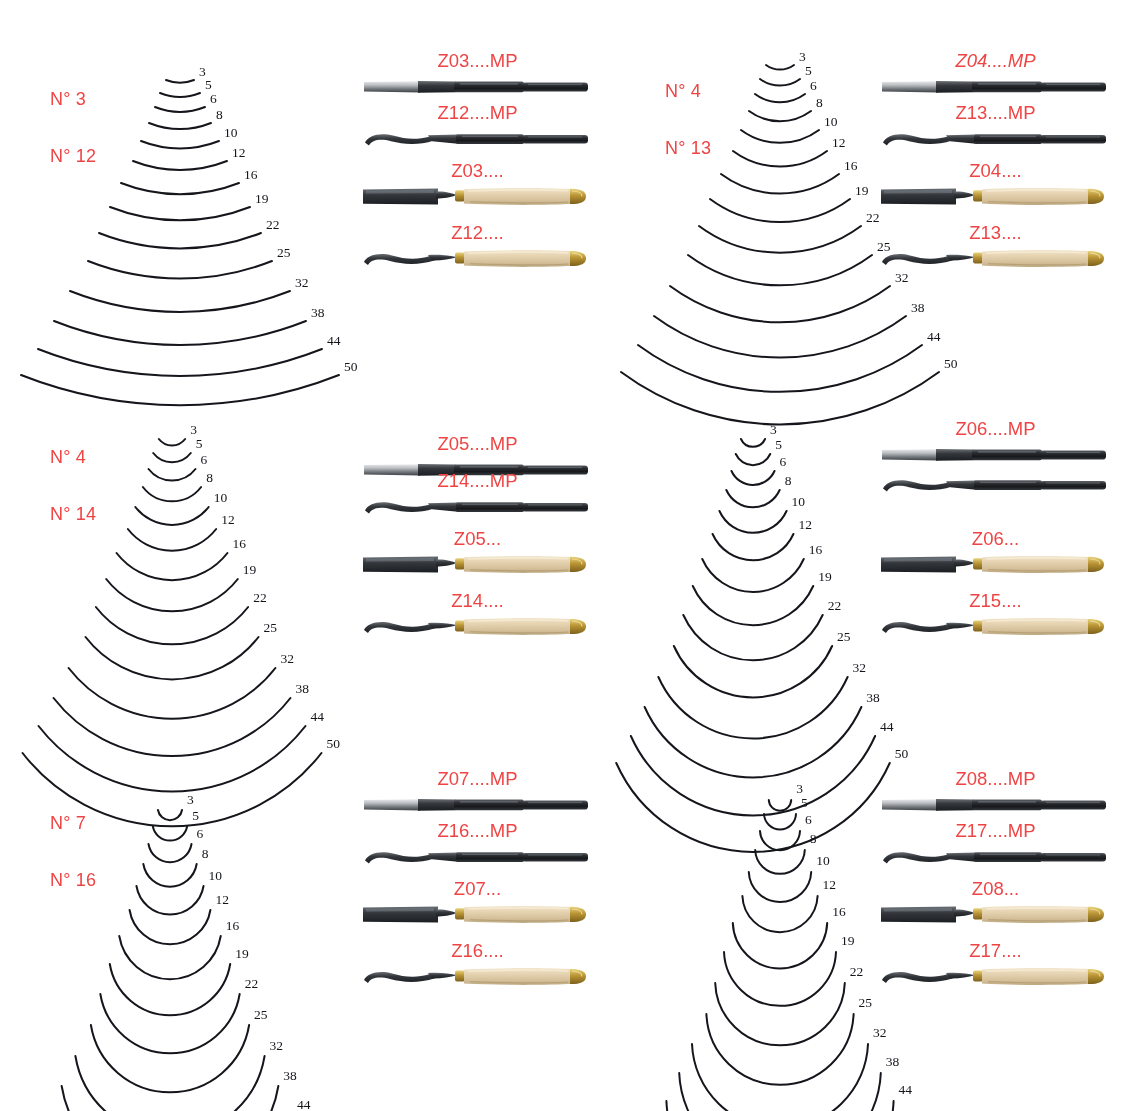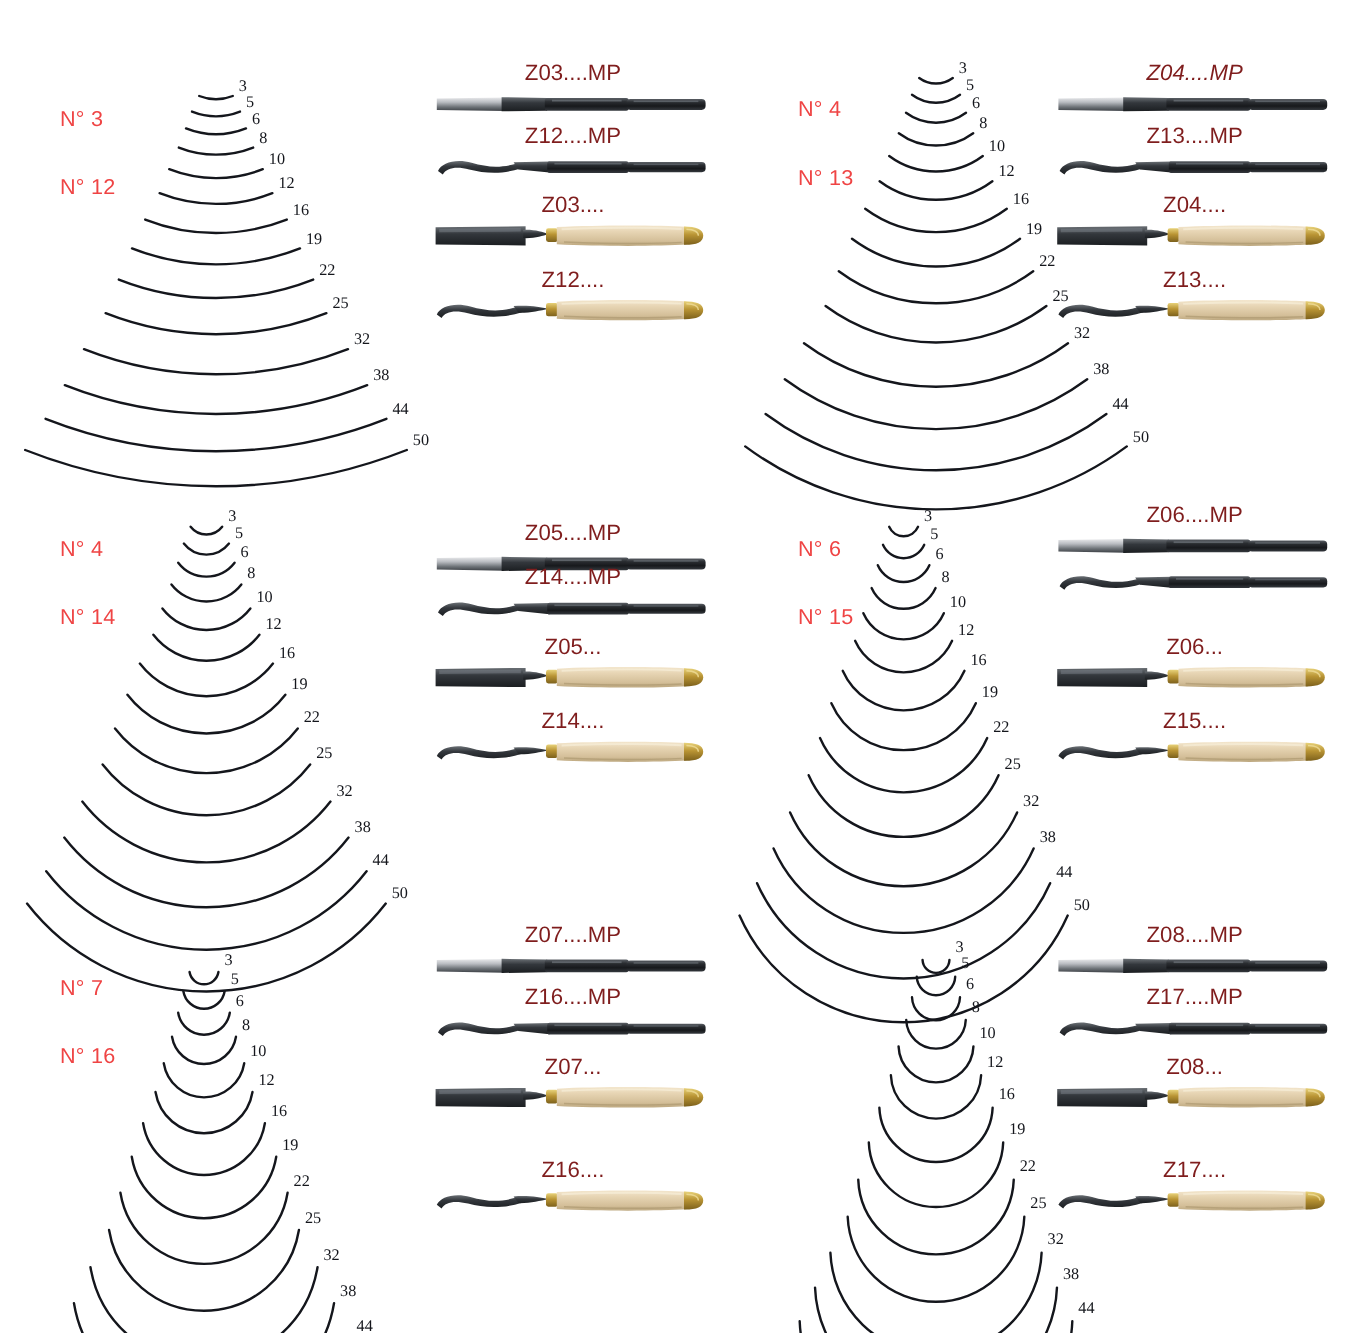--- a/index.html
+++ b/index.html
@@ -33,21 +33,21 @@
     font-size:13.5px;
     fill:#14161c;
   }
 
   
   .tools{position:absolute;}
   .tool-block{position:relative;}
   .tool-caption{
     font-family:"Liberation Sans", sans-serif;
     font-size:18.5px;
-    color:#7f1d1d;
+    color:#ef4444;
     text-align:center;
     white-space:pre;
     letter-spacing:0px;
   }
   .tool-img{display:block;overflow:visible;}
 </style>
 </head>
 <body>
 
 <div class="page">
@@ -712,24 +712,20 @@
               <path d="M110 19.6 C146 21.0, 188 21.0, 208 20.0" stroke="#a8946d" stroke-width="1.2" fill="none" opacity=".6"></path>
               <path d="M210 7.0 C220 7.0, 226 9.2, 226 14.4 C226 19.8, 220 22.2, 210 22.0 Z" fill="url(#gBrass_bent-gouge-handled)"></path>
               <path d="M212 9.2 C218 9.4, 222 10.8, 222 14.4" stroke="#f0dd98" stroke-width="1.2" fill="none" opacity=".8"></path>
             </g>
           </svg>
         </div>
       </div>
   </div>
 
   <div class="panel" style="left:610px;top:370px;width:518px;height:370px;">
-    <div class="panel-heading" style="left:55px;top:40px;">
-      <span>N° 6</span>
-      <span>N° 15</span>
-    </div>
     <svg class="sweep-svg panel-sweeps" width="330" height="360" viewBox="0 0 330 360" style="left: 15px; top: 30px; overflow: visible;">
       <g class="arcs">
           <path d="M 115.96000000000001 39 A 13.17453846153846 13.17453846153846 0 0 0 140.04 39" fill="none" stroke="#14161c" stroke-width="2" stroke-linecap="round"></path>
           <path d="M 110.8 54 A 18.82076923076923 18.82076923076923 0 0 0 145.2 54" fill="none" stroke="#14161c" stroke-width="2" stroke-linecap="round"></path>
           <path d="M 106.5 71 A 23.525961538461537 23.525961538461537 0 0 0 149.5 71" fill="none" stroke="#14161c" stroke-width="2" stroke-linecap="round"></path>
           <path d="M 101.34 90 A 29.172192307692306 29.172192307692306 0 0 0 154.66 90" fill="none" stroke="#14161c" stroke-width="2" stroke-linecap="round"></path>
           <path d="M 94.46000000000001 111 A 36.7005 36.7005 0 0 0 161.54 111" fill="none" stroke="#14161c" stroke-width="2" stroke-linecap="round"></path>
           <path d="M 87.58 134 A 44.22880769230769 44.22880769230769 0 0 0 168.42000000000002 134" fill="none" stroke="#14161c" stroke-width="2" stroke-linecap="round"></path>
           <path d="M 77.25999999999999 159 A 55.521269230769235 55.521269230769235 0 0 0 178.74 159" fill="none" stroke="#14161c" stroke-width="2" stroke-linecap="round"></path>
           <path d="M 67.80000000000001 186 A 65.8726923076923 65.8726923076923 0 0 0 188.2 186" fill="none" stroke="#14161c" stroke-width="2" stroke-linecap="round"></path>
@@ -1105,21 +1101,21 @@
               <path d="M76 9.6 C86 9.2, 92 11.4, 97 13.0 C92 14.6, 86 16.8, 76 16.4 Z" fill="url(#gDark_straight-chisel-handled)"></path>
               <rect x="95" y="8.2" width="10" height="11.4" rx="2" fill="url(#gBrass_straight-chisel-handled)"></rect>
               <path d="M104 7.2 C140 5.4, 190 5.6, 212 7.0 L212 21.8 C190 23.2, 140 23.4, 104 21.6 Z" fill="url(#gWood_straight-chisel-handled)"></path>
               <path d="M108 9.0 C145 7.6, 188 7.8, 208 8.8" stroke="#f7eed9" stroke-width="1.6" fill="none" opacity=".7"></path>
               <path d="M110 19.6 C146 21.0, 188 21.0, 208 20.0" stroke="#a8946d" stroke-width="1.2" fill="none" opacity=".6"></path>
               <path d="M210 6.8 C220 6.8, 226 9.0, 226 14.4 C226 19.8, 220 22.2, 210 22.0 Z" fill="url(#gBrass_straight-chisel-handled)"></path>
               <path d="M212 9.0 C218 9.2, 222 10.8, 222 14.4" stroke="#f0dd98" stroke-width="1.2" fill="none" opacity=".8"></path>
             </g>
           </svg>
         </div>
-        <div class="tool-block" style="position: absolute; left: 0px; top: 172px; width: 235px; margin-top: 24px;">
+        <div class="tool-block" style="position: absolute; left: 0px; top: 172px; width: 235px;">
           <div class="tool-caption">Z16....</div>
           <svg width="235" height="30" viewBox="0 0 235 30" class="tool-img">
             <defs>
     <linearGradient id="gSteelL_bent-gouge-handled" x1="0" y1="0" x2="0" y2="1">
       <stop offset="0%" stop-color="#e9eaec"></stop>
       <stop offset="35%" stop-color="#b9bcc1"></stop>
       <stop offset="70%" stop-color="#6e7378"></stop>
       <stop offset="100%" stop-color="#3c4045"></stop>
     </linearGradient>
     <linearGradient id="gShank_bent-gouge-handled" x1="0" y1="0" x2="0" y2="1">
@@ -1323,21 +1319,21 @@
               <path d="M76 9.6 C86 9.2, 92 11.4, 97 13.0 C92 14.6, 86 16.8, 76 16.4 Z" fill="url(#gDark_straight-chisel-handled)"></path>
               <rect x="95" y="8.2" width="10" height="11.4" rx="2" fill="url(#gBrass_straight-chisel-handled)"></rect>
               <path d="M104 7.2 C140 5.4, 190 5.6, 212 7.0 L212 21.8 C190 23.2, 140 23.4, 104 21.6 Z" fill="url(#gWood_straight-chisel-handled)"></path>
               <path d="M108 9.0 C145 7.6, 188 7.8, 208 8.8" stroke="#f7eed9" stroke-width="1.6" fill="none" opacity=".7"></path>
               <path d="M110 19.6 C146 21.0, 188 21.0, 208 20.0" stroke="#a8946d" stroke-width="1.2" fill="none" opacity=".6"></path>
               <path d="M210 6.8 C220 6.8, 226 9.0, 226 14.4 C226 19.8, 220 22.2, 210 22.0 Z" fill="url(#gBrass_straight-chisel-handled)"></path>
               <path d="M212 9.0 C218 9.2, 222 10.8, 222 14.4" stroke="#f0dd98" stroke-width="1.2" fill="none" opacity=".8"></path>
             </g>
           </svg>
         </div>
-        <div class="tool-block" style="position: absolute; left: 0px; top: 172px; width: 235px; margin-top: 24px;">
+        <div class="tool-block" style="position: absolute; left: 0px; top: 172px; width: 235px;">
           <div class="tool-caption">Z17....</div>
           <svg width="235" height="30" viewBox="0 0 235 30" class="tool-img">
             <defs>
     <linearGradient id="gSteelL_bent-gouge-handled" x1="0" y1="0" x2="0" y2="1">
       <stop offset="0%" stop-color="#e9eaec"></stop>
       <stop offset="35%" stop-color="#b9bcc1"></stop>
       <stop offset="70%" stop-color="#6e7378"></stop>
       <stop offset="100%" stop-color="#3c4045"></stop>
     </linearGradient>
     <linearGradient id="gShank_bent-gouge-handled" x1="0" y1="0" x2="0" y2="1">

